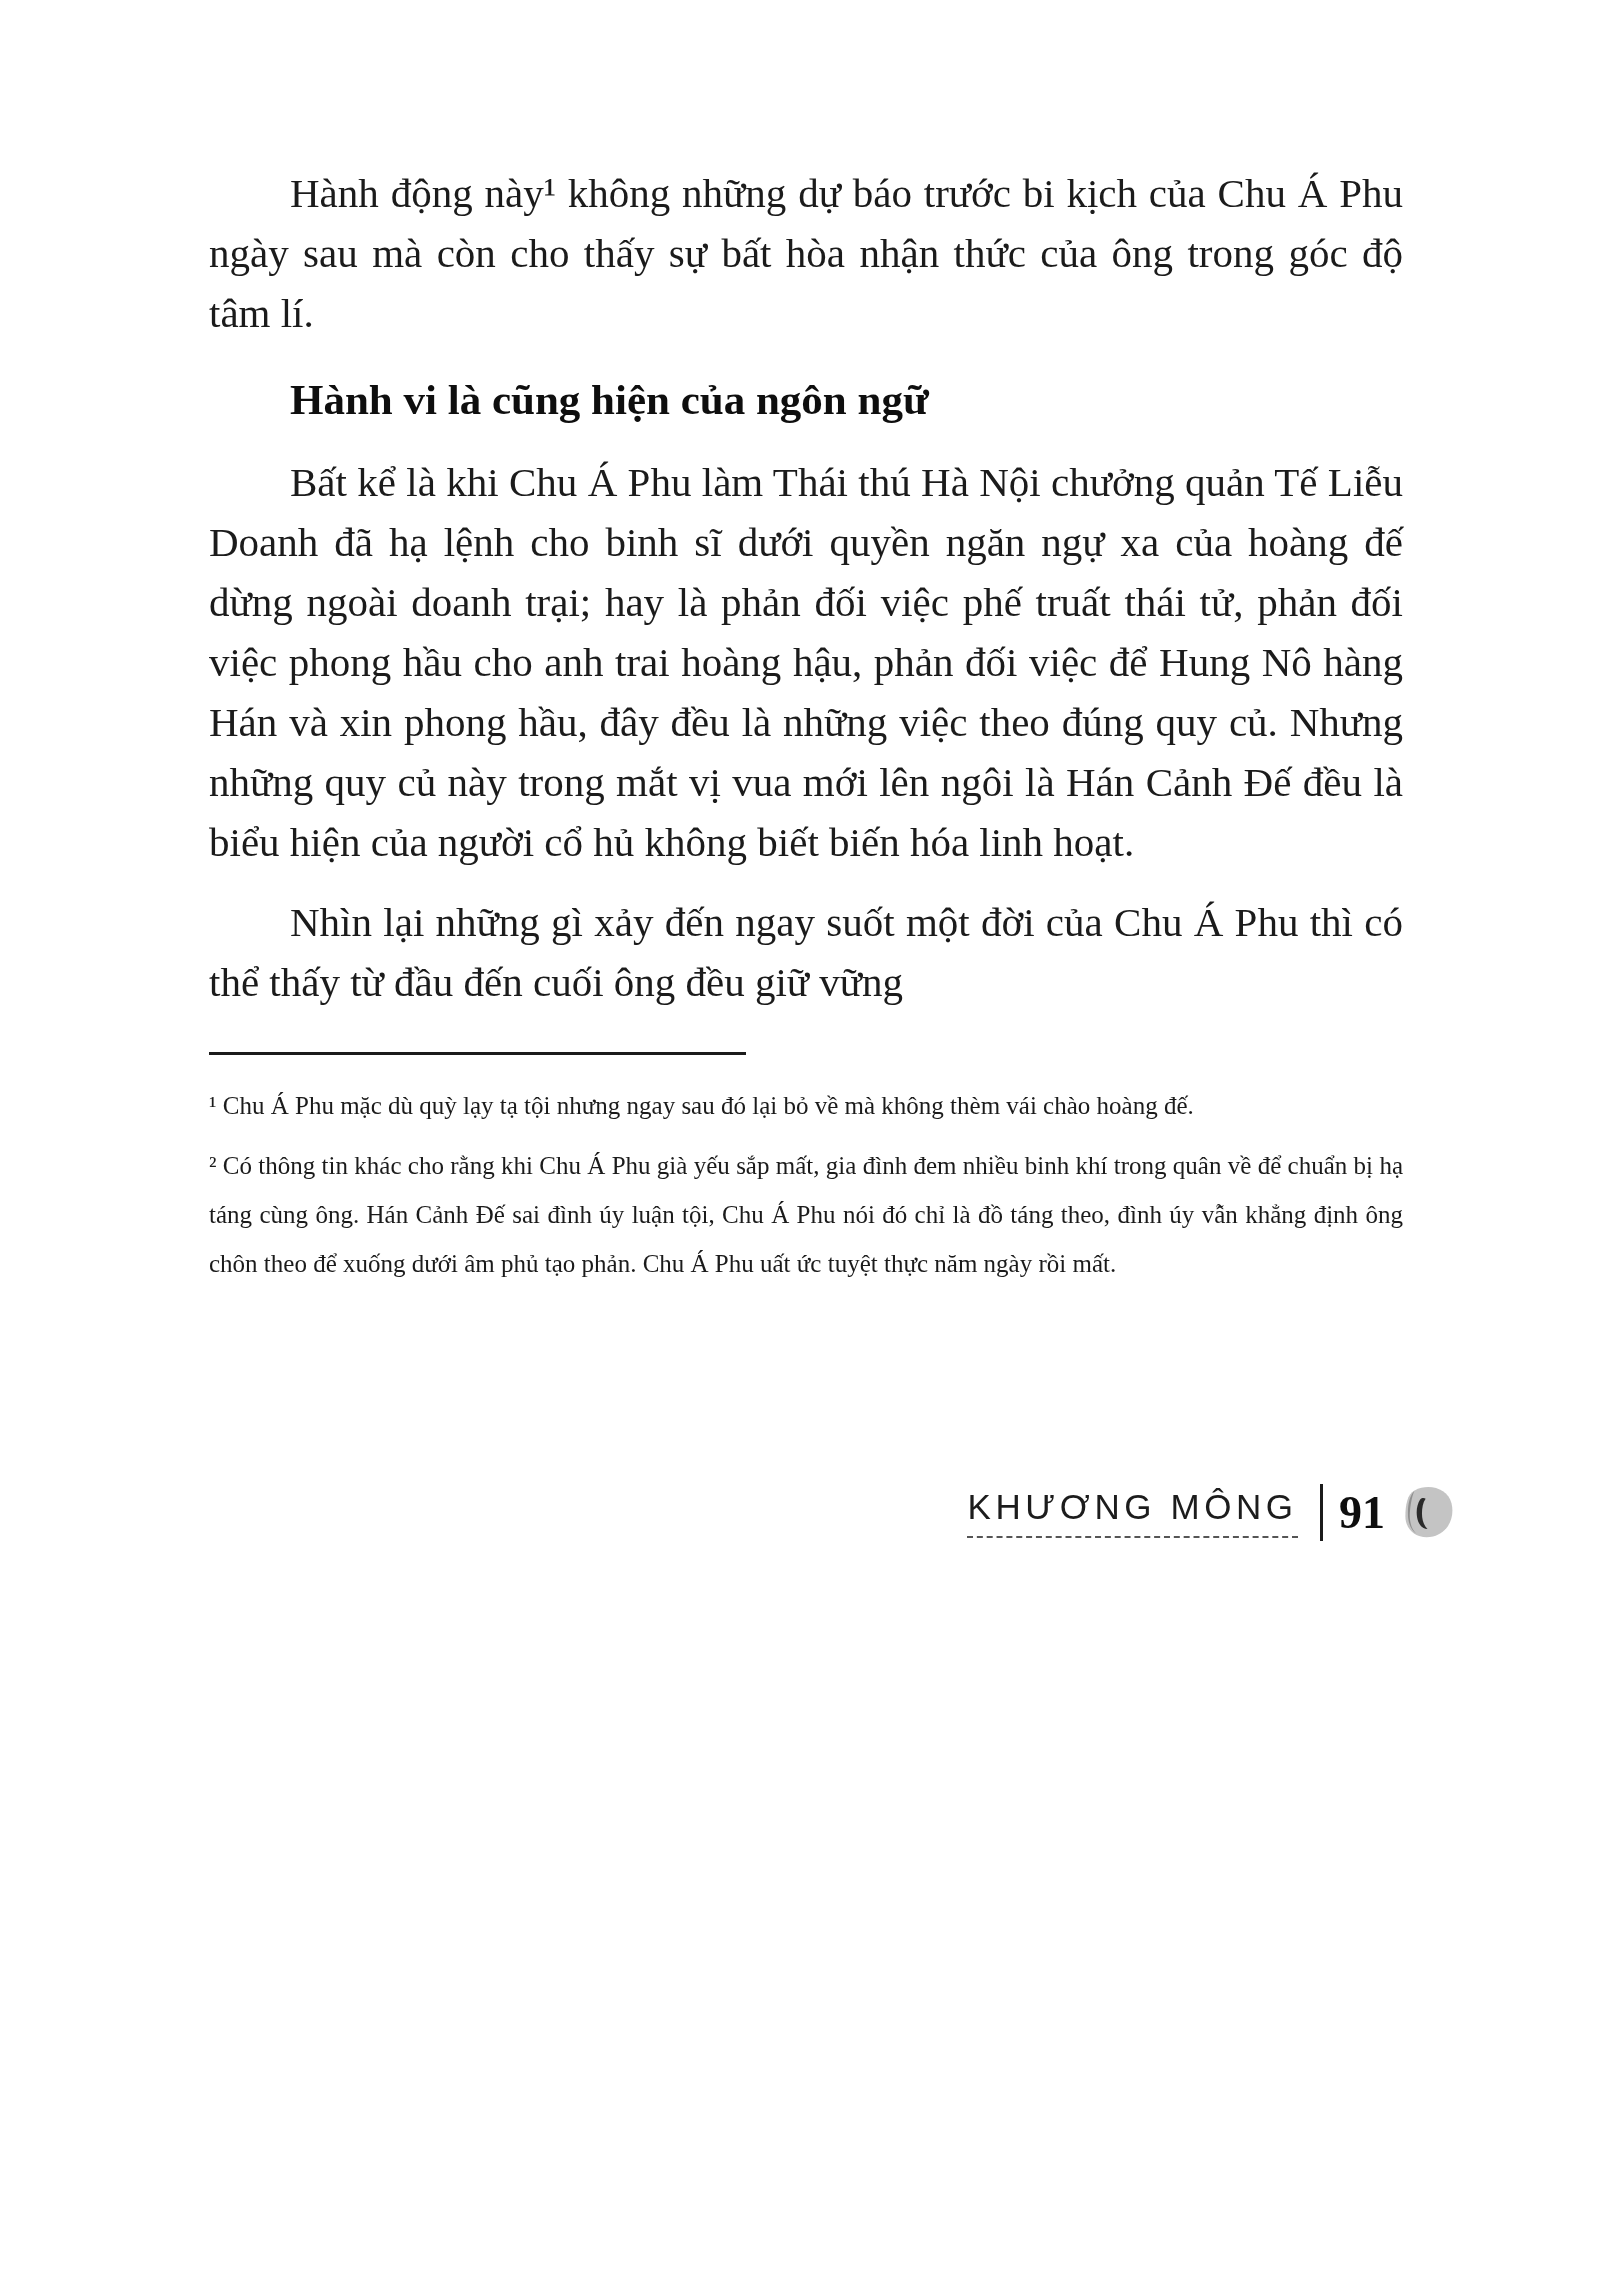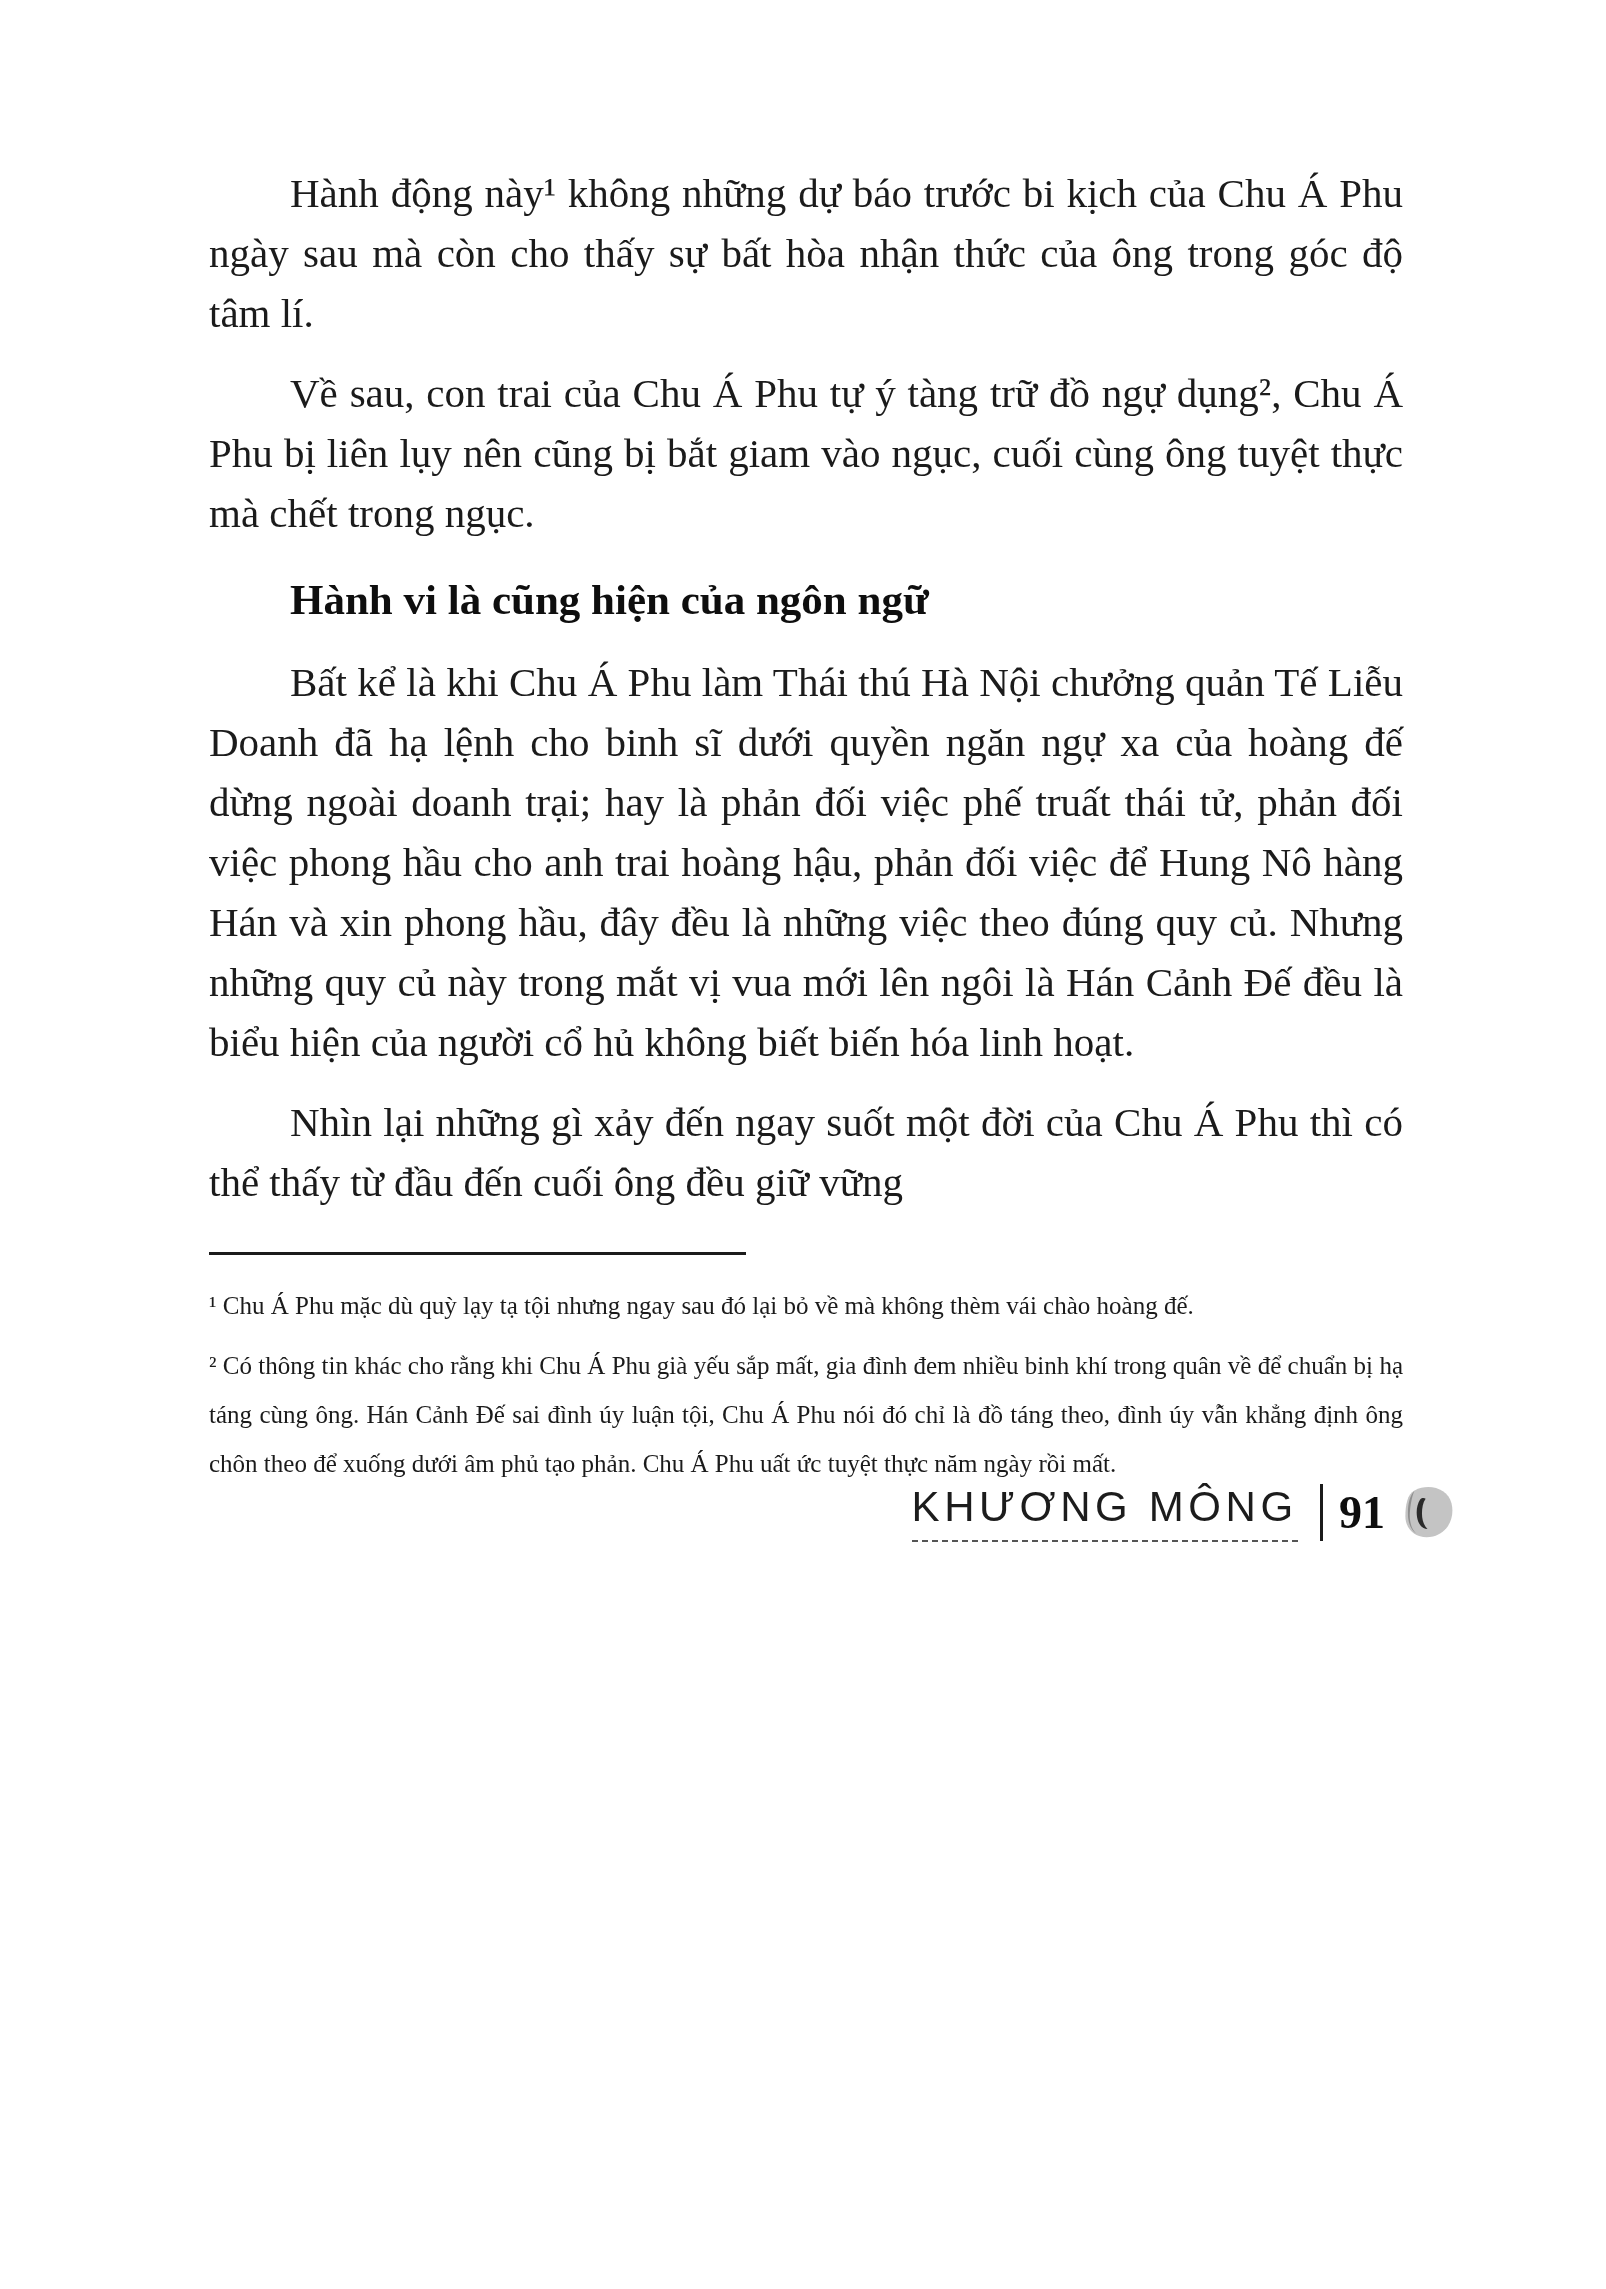--- a/index.html
+++ b/index.html
@@ -47,21 +47,21 @@
   }
   .footer {
     position: absolute;
     right: 149px;
     bottom: 110px;
     display: flex;
     align-items: center;
   }
   .running-head {
     font-family: "Liberation Sans", sans-serif;
-    font-size: 42px;
+    font-size: 35px;
     letter-spacing: 4.6px;
     color: #1c1c1c;
     border-bottom: 2.8px dashed #555;
     padding-bottom: 9.2px;
   }
   .footer-divider {
     width: 2.8px;
     height: 57px;
     background: #1b1b1b;
     margin: 0 16.5px 0 22px;
@@ -78,21 +78,20 @@
   }
 </style>
 </head>
 <body>
 
 <div class="page">
   <div class="content">
 
     <p class="body-para">Hành động này¹ không những dự báo trước bi kịch của Chu Á Phu ngày sau mà còn cho thấy sự bất hòa nhận thức của ông trong góc độ tâm lí.</p>
 
-    <p class="body-para">Về sau, con trai của Chu Á Phu tự ý tàng trữ đồ ngự dụng², Chu Á Phu bị liên lụy nên cũng bị bắt giam vào ngục, cuối cùng ông tuyệt thực mà chết trong ngục.</p>
 
     <h2 class="section-heading">Hành vi là cũng hiện của ngôn ngữ</h2>
 
 
     <p class="body-para">Bất kể là khi Chu Á Phu làm Thái thú Hà Nội chưởng quản Tế Liễu Doanh đã hạ lệnh cho binh sĩ dưới quyền ngăn ngự xa của hoàng đế dừng ngoài doanh trại; hay là phản đối việc phế truất thái tử, phản đối việc phong hầu cho anh trai hoàng hậu, phản đối việc để Hung Nô hàng Hán và xin phong hầu, đây đều là những việc theo đúng quy củ. Nhưng những quy củ này trong mắt vị vua mới lên ngôi là Hán Cảnh Đế đều là biểu hiện của người cổ hủ không biết biến hóa linh hoạt.</p>
 
     <p class="body-para">Nhìn lại những gì xảy đến ngay suốt một đời của Chu Á Phu thì có thể thấy từ đầu đến cuối ông đều giữ vững</p>
 
     <div class="footnote-rule"></div>
 

